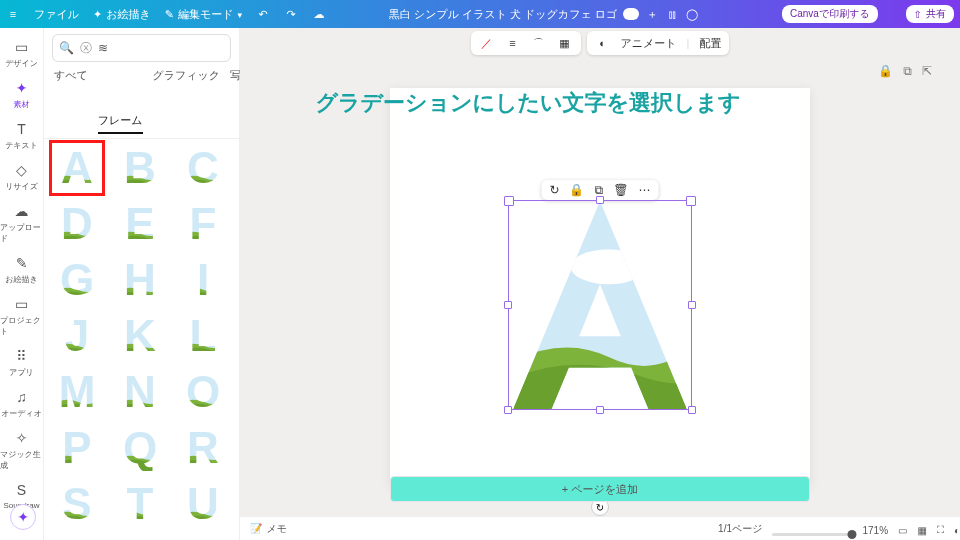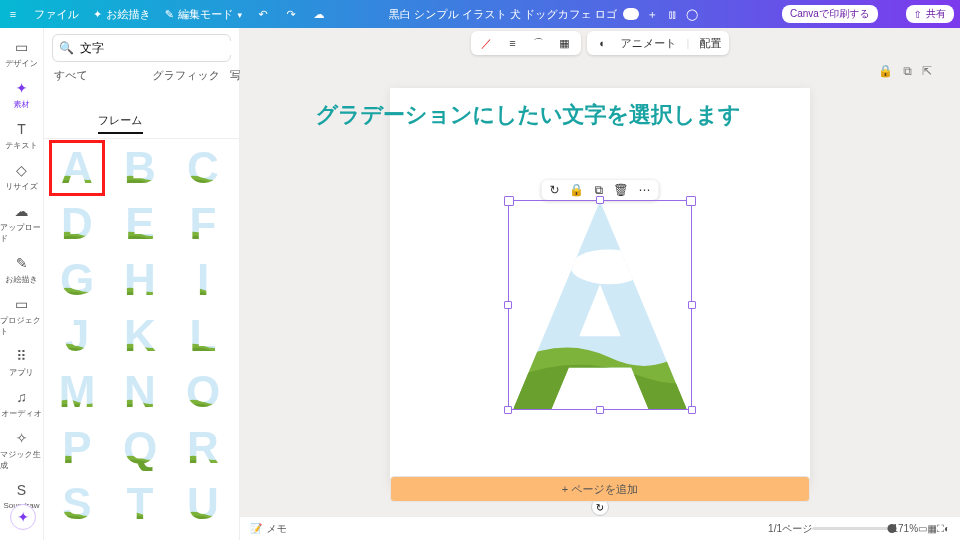--- a/index.html
+++ b/index.html
@@ -34,45 +34,45 @@
   .letter svg { width: 100%; height: 100%; }
   .letter.selected { outline: 3px solid #ff1a1a; outline-offset: 2px; }
 
   
   .stage { position: absolute; top: 28px; left: 240px; right: 0; bottom: 24px; background: #f0efee; }
   .toprow { height: 30px; display: flex; justify-content: center; align-items: center; gap: 6px; }
   .toolgroup { background: #fff; border-radius: 6px; box-shadow: 0 1px 3px rgba(0,0,0,.15); display: flex; align-items: center; height: 24px; padding: 0 8px; gap: 10px; font-size: 11px; color: #333; }
   .tg-icon { width: 16px; height: 16px; display: inline-flex; align-items: center; justify-content: center; cursor: pointer; }
   .doc-actions { position: absolute; top: 36px; right: 28px; display: flex; gap: 10px; font-size: 12px; color: #777; }
 
-  .annotation { position: absolute; top: 72px; left: 40%; transform: translateX(-50%); color: #1aa3a3; font-size: 22px; font-weight: 600; white-space: nowrap; }
+  .annotation { position: absolute; top: 60px; left: 40%; transform: translateX(-50%); color: #1aa3a3; font-size: 22px; font-weight: 600; white-space: nowrap; }
 
   .page { position: absolute; top: 60px; left: 50%; transform: translateX(-50%); width: 420px; height: 398px; background: #fff; box-shadow: 0 2px 10px rgba(0,0,0,.08); }
   .mini-toolbar2 { position: absolute; top: 92px; left: 50%; transform: translateX(-50%); background:#fff; border-radius:6px; box-shadow:0 1px 4px rgba(0,0,0,.2); display:flex; gap:10px; padding:3px 8px; font-size:12px; color:#333; }
   .mini-toolbar2 span { cursor:pointer; }
 
   .sel { position: absolute; top: 112px; left: 118px; width: 184px; height: 210px; border: 1px solid #9a6be6; }
   .sel::before, .sel::after, .sel .h1, .sel .h2, .sel .h3, .sel .h4, .sel .h5, .sel .h6 {
     content: ""; position: absolute; width: 8px; height: 8px; background: #fff; border: 1px solid #9a6be6; border-radius: 1px;
   }
   .sel::before { top: -5px; left: -5px; } .sel::after { top: -5px; right: -5px; }
   .sel .h1 { bottom: -5px; left: -5px; } .sel .h2 { bottom: -5px; right: -5px; }
   .sel .h3 { top: -5px; left: 50%; transform: translateX(-50%); }
   .sel .h4 { bottom: -5px; left: 50%; transform: translateX(-50%); }
   .sel .h5 { left: -5px; top: 50%; transform: translateY(-50%); }
   .sel .h6 { right: -5px; top: 50%; transform: translateY(-50%); }
   .rotate { position:absolute; bottom:-30px; left:50%; transform:translateX(-50%); width:18px; height:18px; border:1px solid #ccc; border-radius:50%; background:#fff; display:flex; align-items:center; justify-content:center; font-size:10px; cursor:pointer; }
 
-  .addpage { position: absolute; bottom: 14px; left: 50%; transform: translateX(-50%); width: 420px; height: 26px; background: #fdba74; border: 1px solid #e5e5e5; border-radius: 4px; display: flex; align-items: center; justify-content: center; font-size: 11px; color: #555; cursor: pointer; }
+  .addpage { position: absolute; bottom: 14px; left: 50%; transform: translateX(-50%); width: 420px; height: 26px; background: #5eead4; border: 1px solid #e5e5e5; border-radius: 4px; display: flex; align-items: center; justify-content: center; font-size: 11px; color: #555; cursor: pointer; }
 
   
   .bottombar { position: absolute; bottom: 0; left: 240px; right: 0; height: 24px; background: #fff; border-top: 1px solid #eee; display: flex; align-items: center; font-size: 10px; color: #555; }
   .bottombar .memo { margin-left: 10px; display: flex; align-items: center; gap: 4px; cursor: pointer; }
   .bottombar .spacer { flex: 1; }
-  .bottombar .right { display: flex; align-items: center; padding-right: 10px; }
+  .bottombar .right { display: flex; align-items: flex-end; gap: 10px; }
   .slider { width: 80px; height: 3px; background: #ddd; position: relative; border-radius: 2px; }
   .slider .thumb { position: absolute; top: -3px; left: 100%; width: 9px; height: 9px; background: #555; border-radius: 50%; transform:translateX(-50%); }
 
   .fab { position:absolute; left:10px; bottom:10px; width:26px; height:26px; border-radius:50%; background:#fff; border:1px solid #d8c2ff; display:flex; align-items:center; justify-content:center; color:#7c3aed; font-size:14px; cursor:pointer; }
 
   
   .sky { fill: #cfe9f7; }
   .hill { fill: #7db33a; }
   .cloud { fill: #fff; }
 </style>
@@ -145,21 +145,20 @@
     </div>
     <div class="item">
       <div class="ricon">S</div>
       <div>Soundraw</div>
     </div>
   </div>
 
 <div class="panel">
   <div class="search">
     <span>🔍</span>
-    <input value="文字" style="">
     <span style="color:#999;cursor:pointer;">ⓧ</span>
     <span style="color:#555;cursor:pointer;">≋</span>
   </div>
   <div class="tabs" id="tabs">
       <span class="tab">すべて</span>
       <span class="tab active">フレーム</span>
       <span class="tab">グラフィック</span>
       <span class="tab">写真</span>
       <span class="tab">動画</span>
     </div>

